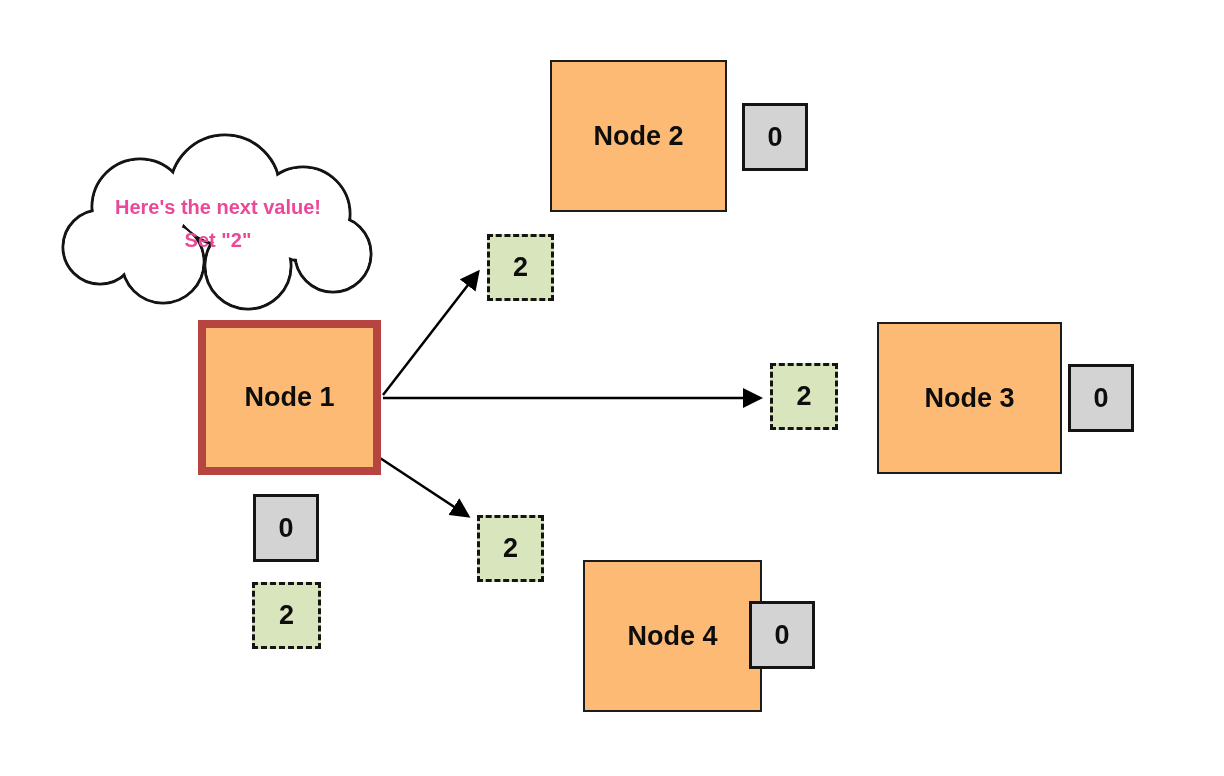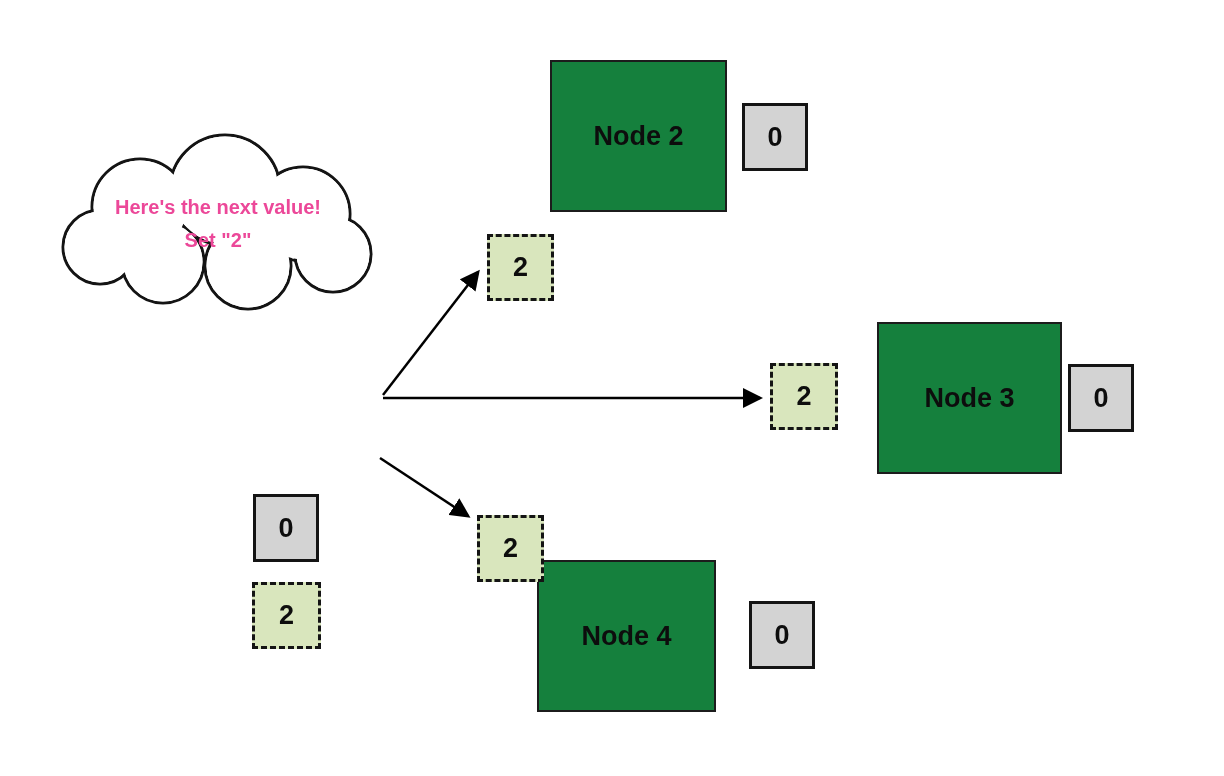--- a/index.html
+++ b/index.html
@@ -7,31 +7,31 @@
     position:relative;
     width:1224px;height:776px;
     background:#ffffff;
     font-family:"Liberation Sans","DejaVu Sans",sans-serif;
     overflow:hidden;
   }
   svg.overlay{position:absolute;left:0;top:0;width:1224px;height:776px;}
 
   .node{
     position:absolute;
-    background:#15803d;
+    background:#fdba74;
     border:2px solid #1c1c1c;
     box-sizing:border-box;
     display:flex;align-items:center;justify-content:center;
     font-weight:bold;font-size:27px;color:#0d0d0d;
   }
   .node.leader{border:8px solid #b64542;}
   #node1{left:198px;top:320px;width:183px;height:155px;}
   #node2{left:550px;top:60px;width:177px;height:152px;}
   #node3{left:877px;top:322px;width:185px;height:152px;}
-  #node4{left:537px;top:560px;width:179px;height:152px;}
+  #node4{left:583px;top:560px;width:179px;height:152px;}
 
   .valuebox{
     position:absolute;
     background:#d3d3d3;
     border:3px solid #141414;
     box-sizing:border-box;
     display:flex;align-items:center;justify-content:center;
     font-weight:bold;font-size:27px;color:#0d0d0d;
   }
   #value1{left:253px;top:494px;width:66px;height:68px;}
@@ -96,20 +96,23 @@
       <line x1="383" y1="398" x2="760" y2="398" marker-end="url(#arrowhead)"></line>
       <line x1="380" y1="458" x2="468" y2="516" marker-end="url(#arrowhead)"></line>
     </g>
   </svg>
 
   <div class="cloud-text">
     <div>Here's the next value!</div>
     <div>Set "2"</div>
   </div>
 
+  <div class="node leader" id="node1">
+    <span>Node 1</span>
+  </div>
   <div class="node" id="node2">
     <span>Node 2</span>
   </div>
   <div class="node" id="node3">
     <span>Node 3</span>
   </div>
   <div class="node" id="node4">
     <span>Node 4</span>
   </div>
 

